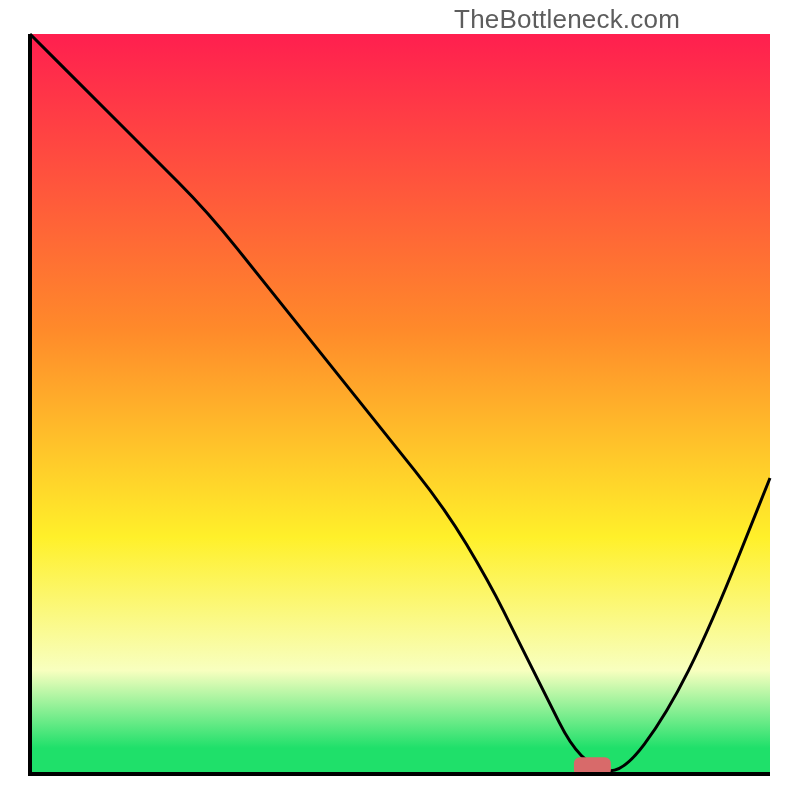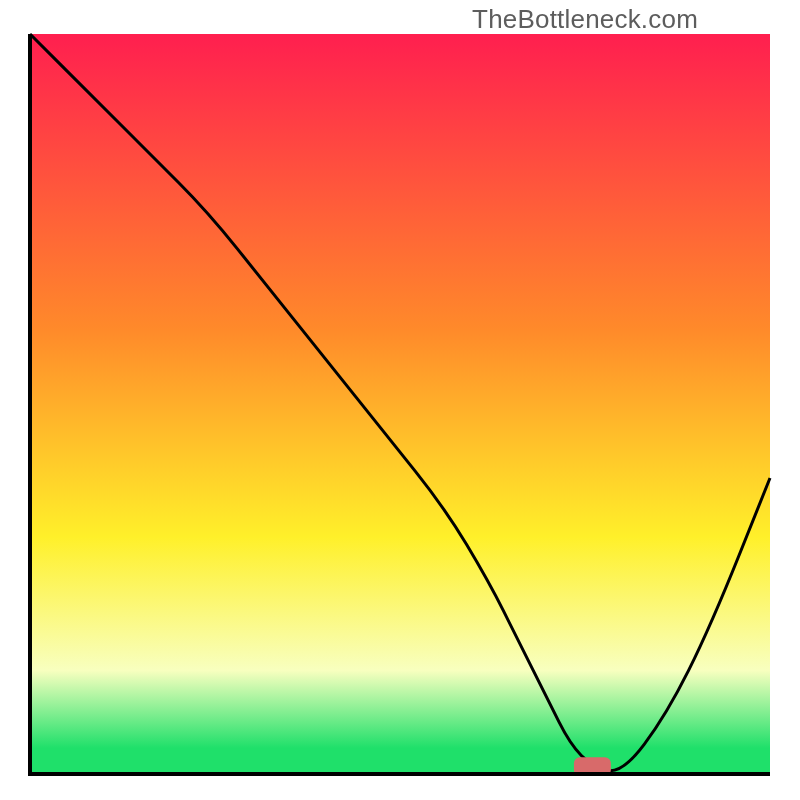--- a/index.html
+++ b/index.html
@@ -7,21 +7,20 @@
     padding: 0;
     width: 800px;
     height: 800px;
     background: #ffffff;
     font-family: Arial, Helvetica, sans-serif;
   }
   .container {
     position: relative;
     width: 692px;
     height: 800px;
-    padding-left: 18px;
   }
   .watermark {
     position: absolute;
     top: 4px;
     right: 12px;
     font-size: 26px;
     font-weight: 500;
     color: #5d5d5d;
     letter-spacing: 0.2px;
   }

